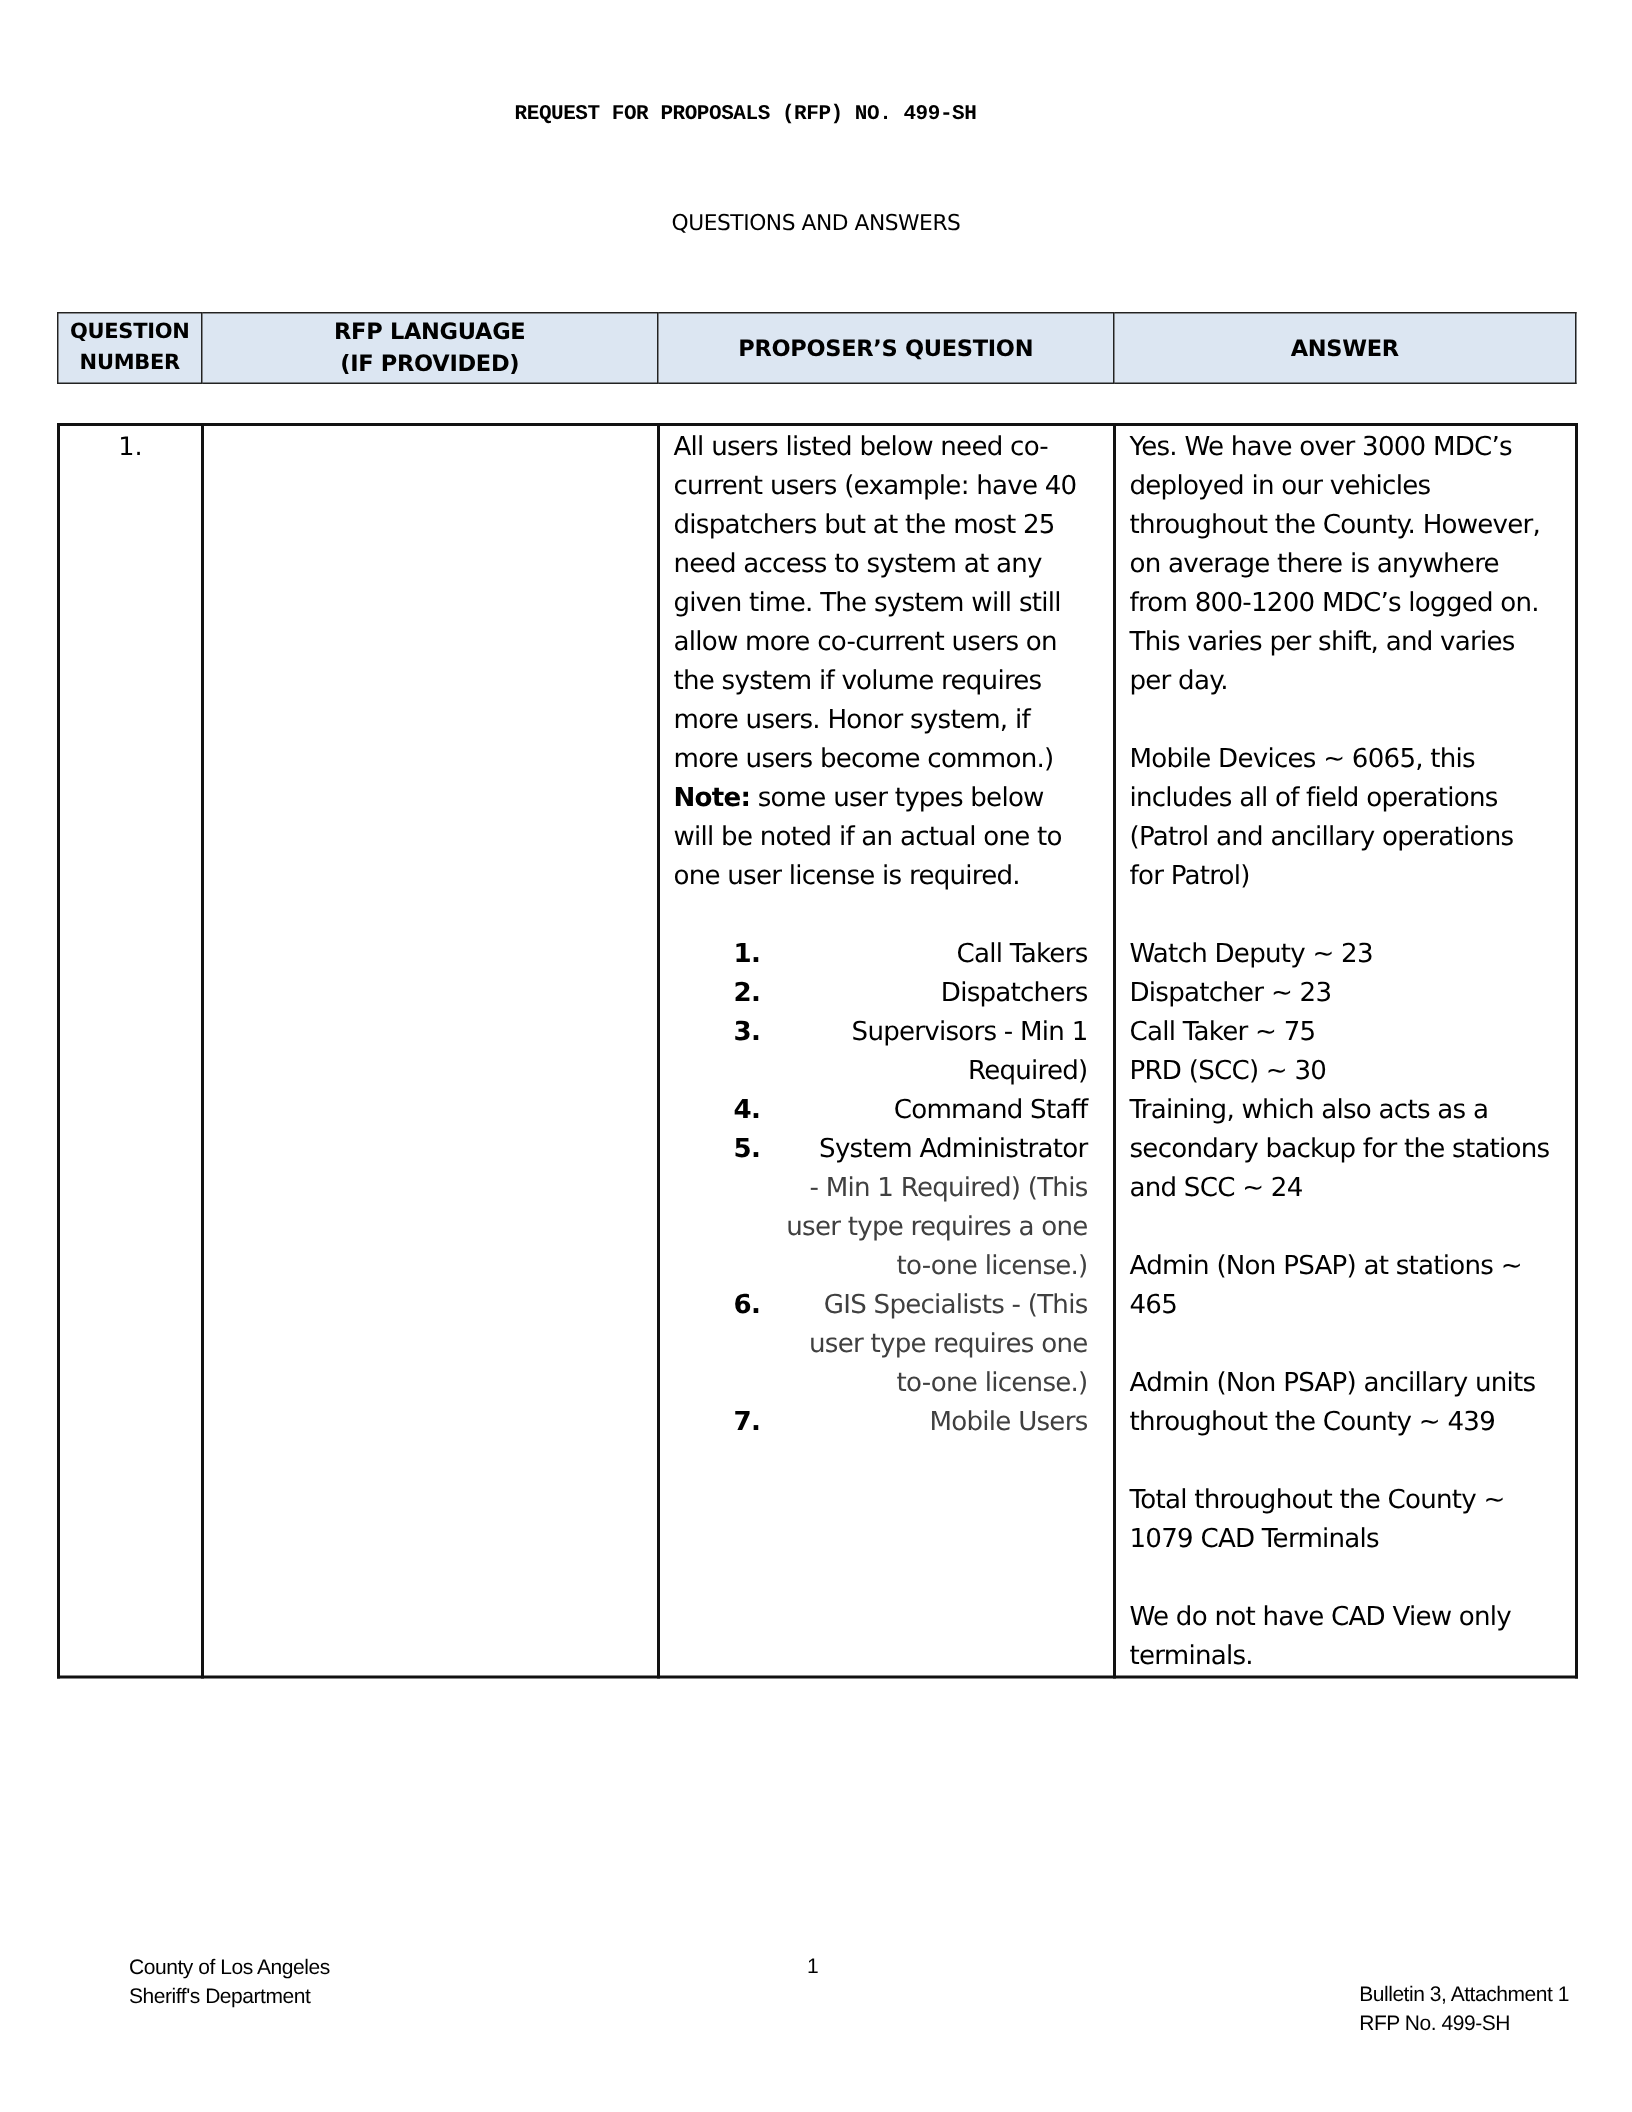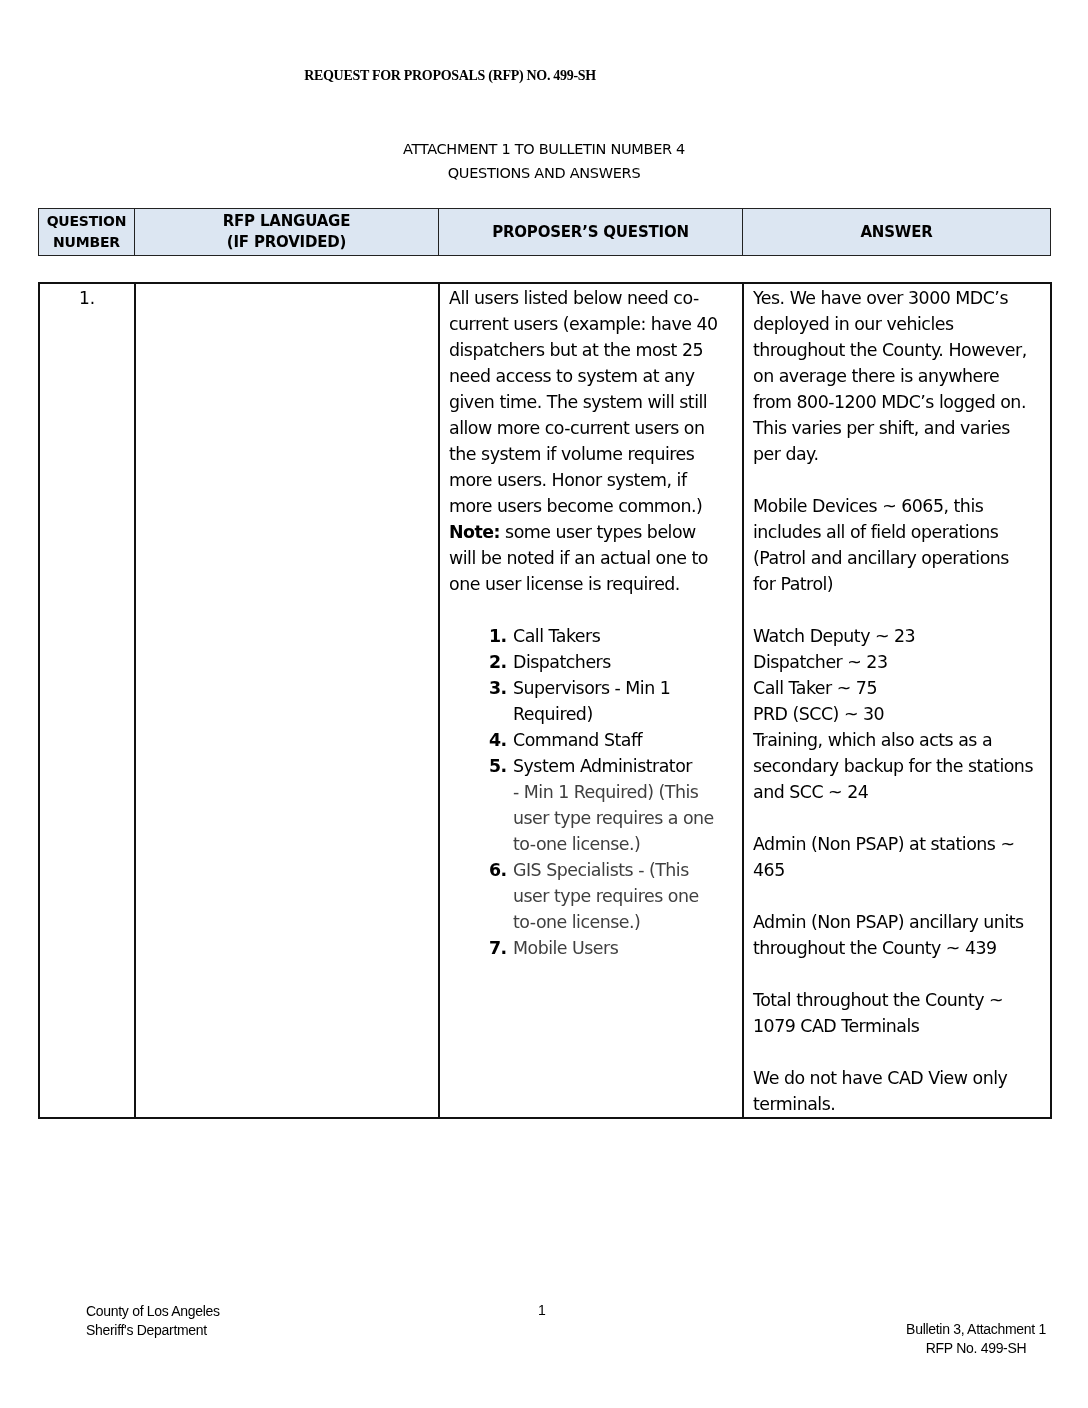--- a/index.html
+++ b/index.html
@@ -1,19 +1,19 @@
 <!DOCTYPE html>
 <html><head>
 <meta charset="utf-8">
 <style>
   html, body { margin: 0; padding: 0; background: #ffffff; }
   body { width: 1088px; height: 1408px; position: relative; overflow: hidden;
          font-family: "Liberation Sans", "DejaVu Sans", sans-serif; color: #000; }
   .title-block { position: absolute; top: 64px; left: 0; width: 900px; text-align: center;
-                 font-family: Liberation Serif, serif; }
+                 font-family: Liberation Mono, monospace; padding-left: 47px; }
   .title-line { font-size: 14px; font-weight: bold; line-height: 24px; letter-spacing: -0.3px; }
   .subtitle-block { position: absolute; top: 137px; left: 0; width: 1088px; text-align: center;
                     font-family: "DejaVu Sans", sans-serif; }
   .subtitle-line { font-size: 14.5px; line-height: 24px; letter-spacing: -0.3px; }
 
   table { border-collapse: collapse; position: absolute; left: 38px; width: 1012px; table-layout: fixed;
           font-family: "DejaVu Sans", sans-serif; }
   .hdr-table { top: 208px; }
   .hdr-table th { background: #dce6f2; border: 1.5px solid #222; font-size: 15px; font-weight: bold;
                   height: 46px; padding: 0; text-align: center; line-height: 21px; letter-spacing: -0.2px; }
@@ -22,40 +22,39 @@
   .body-table { top: 282px; }
   .body-table td { border: 2px solid #111; vertical-align: top; padding: 0; }
   .qnum { text-align: center; font-size: 17px; padding-top: 4px !important; }
   .cell-text { font-size: 17.4px; line-height: 26px; letter-spacing: -0.5px; padding: 1px 17px 0 9px; }
   .para { margin: 0; }
   .gap { height: 26px; }
   .bold { font-weight: bold; }
   ol.user-list { list-style: none; margin: 0; padding: 0 0 0 40px; }
   ol.user-list li { display: flex; }
   ol.user-list .num { width: 24px; flex: 0 0 24px; font-weight: bold; }
-  ol.user-list .lbl { flex: 1; }
+  ol.user-list .lbl { flex: 1; text-align: right; }
   .grey { color: #404040; }
   .grey-num { color: #000; }
 
   .footer-left { position: absolute; left: 38px; top: 1302px; font-size: 14px; line-height: 19px;
                  font-family: "Liberation Sans", sans-serif; letter-spacing: -0.3px; margin-left: 48px; }
   .footer-center { position: absolute; left: 538px; top: 1302px; font-size: 14px;
                    font-family: "Liberation Sans", sans-serif; }
-  .footer-right { position: absolute; right: 42px; top: 1320px; font-size: 14px; line-height: 19px; text-align: center;
+  .footer-right { position: absolute; right: 42px; top: 1320px; font-size: 14px; line-height: 19px; text-align: left;
                   font-family: "Liberation Sans", sans-serif; letter-spacing: -0.3px; }
 </style>
 </head>
 <body>
 
 <div class="title-block">
   <div class="title-line">REQUEST FOR PROPOSALS (RFP) NO. 499-SH</div>
 </div>
 
 <div class="subtitle-block">
-  <div class="subtitle-line">ATTACHMENT 1 TO BULLETIN NUMBER 4</div>
   <div class="subtitle-line">QUESTIONS AND ANSWERS</div>
 </div>
 
 <table class="hdr-table">
   <colgroup>
       <col style="width:96px">
       <col style="width:304px">
       <col style="width:304px">
       <col style="width:308px">
     </colgroup>

